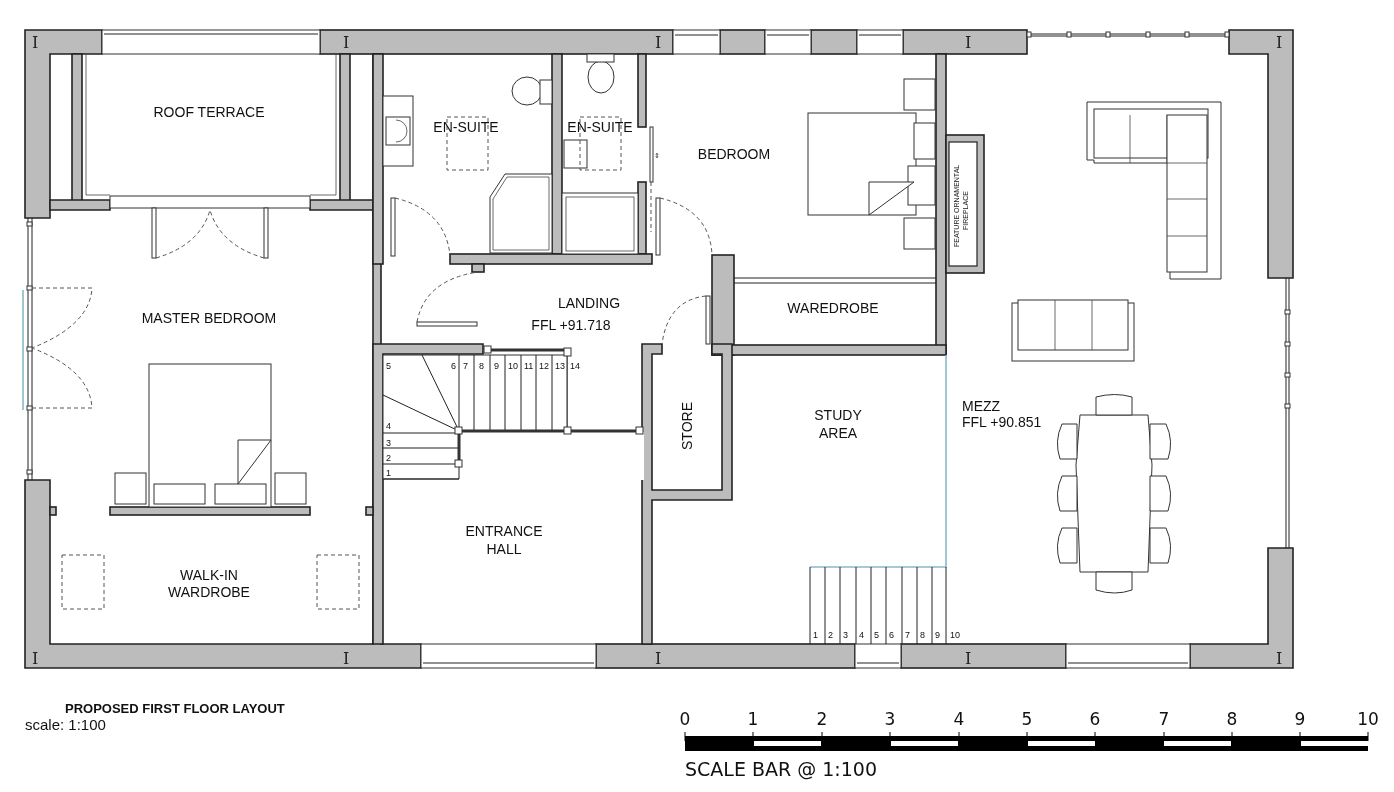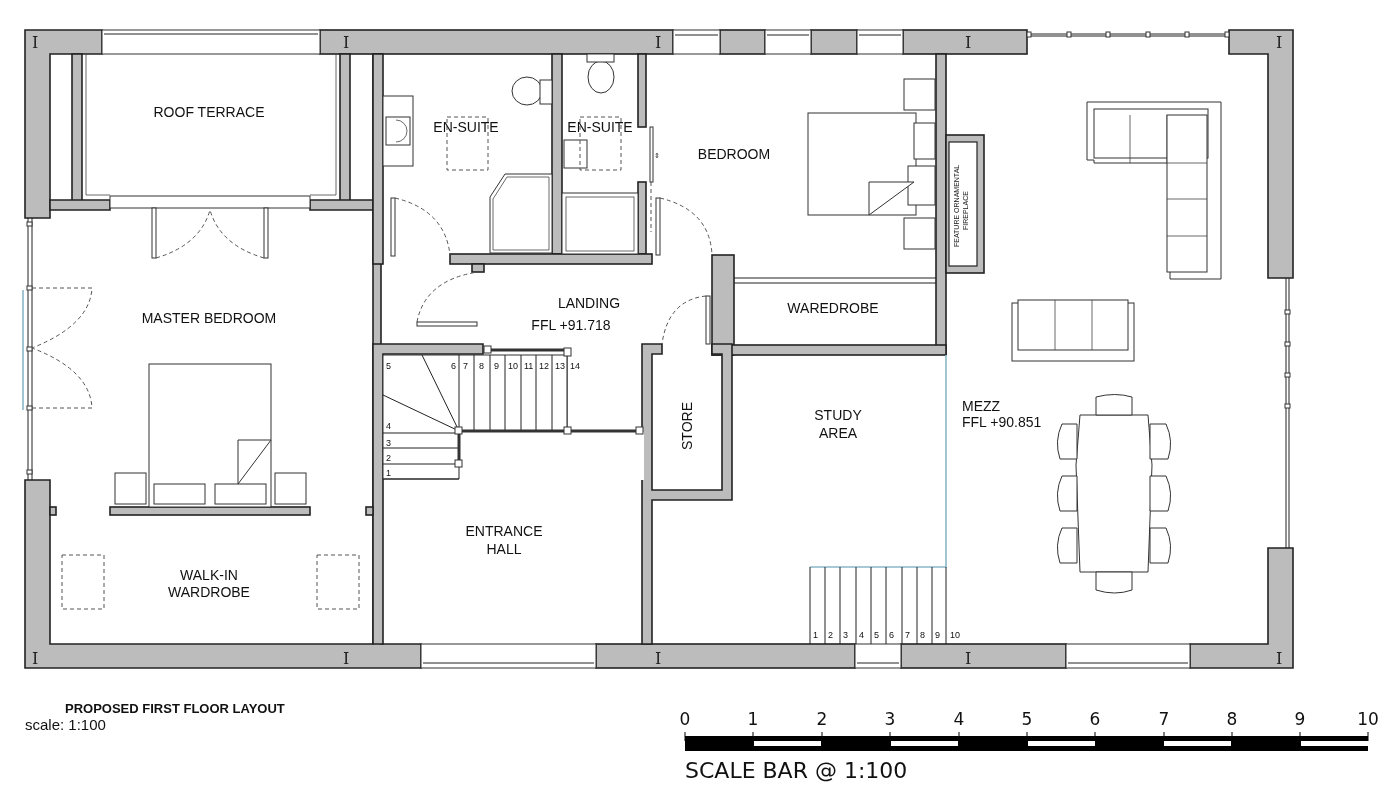--- a/index.html
+++ b/index.html
@@ -15,21 +15,21 @@
   .rail { stroke:#333; stroke-width:3; }
   .post { fill:#fff; stroke:#333; stroke-width:1; }
   .lbl { font-family:"Liberation Sans", sans-serif; font-size:14px; fill:#111; }
   .num { font-family:"Liberation Sans", sans-serif; font-size:9px; fill:#111; }
   .beam { font-family:"DejaVu Serif", serif; font-size:16px; fill:#222; }
   .small { font-family:"Liberation Sans", sans-serif; font-size:7px; fill:#222; }
   #title-block { position:absolute; left:25px; top:701px; }
   #title-main { font-weight:bold; font-size:13px; color:#111;padding-left:40px; }
   #title-scale { font-size:15px; color:#111; }
   #scalebar { position:absolute; left:680px; top:705px; width:700px; height:80px; }
-  #scale-caption { position:absolute; left:685px; top:758px; font-family:"DejaVu Sans", sans-serif; font-size:22px; color:#111; }
+  #scale-caption { position:absolute; left:685px; top:758px; font-family:"DejaVu Sans", sans-serif; font-size:19px; color:#111; }
 </style>
 </head>
 <body>
 
 <svg id="plan" width="1394" height="700" viewBox="0 0 1394 700">
 
   <g>
 
     <path class="wall" d="M25,30 H102 V54 H50 V218 H25 Z"></path>
 

